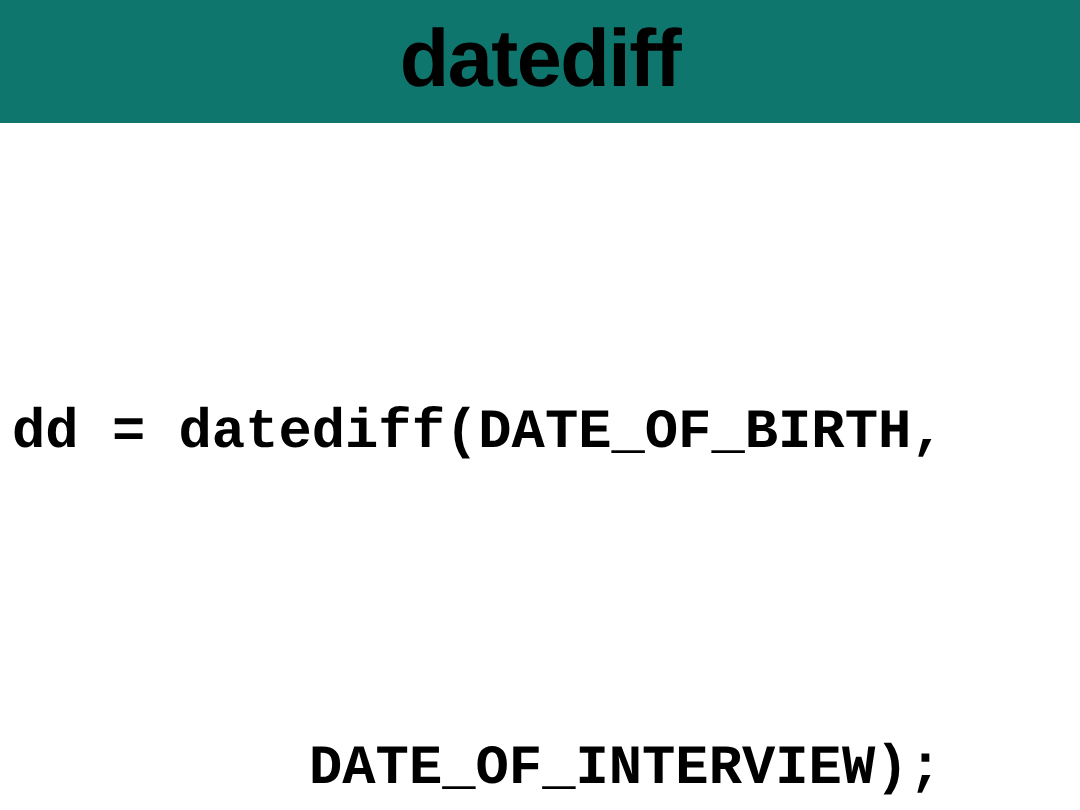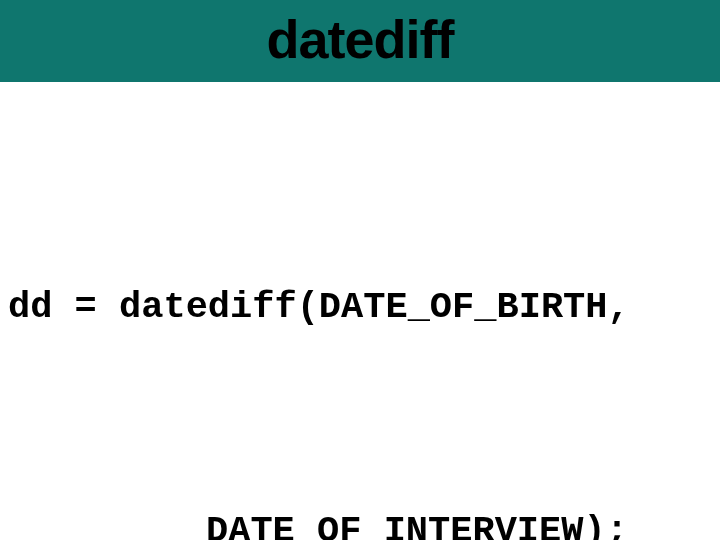--- a/index.html
+++ b/index.html
@@ -31,21 +31,20 @@
       padding-left: 8px;
       font-family: "Courier New", Courier, monospace;
       font-size: 37px;
       font-weight: bold;
       color: #000000;
       line-height: 1.6;
       white-space: pre;
     }
     .code-line-1 {
       display: block;
-      margin-top: 18px;
     }
     .code-line-2 {
       display: block;
       padding-left: 198px;
       margin-top: 46px;
     }
   </style>
 </head>
 <body>
 

